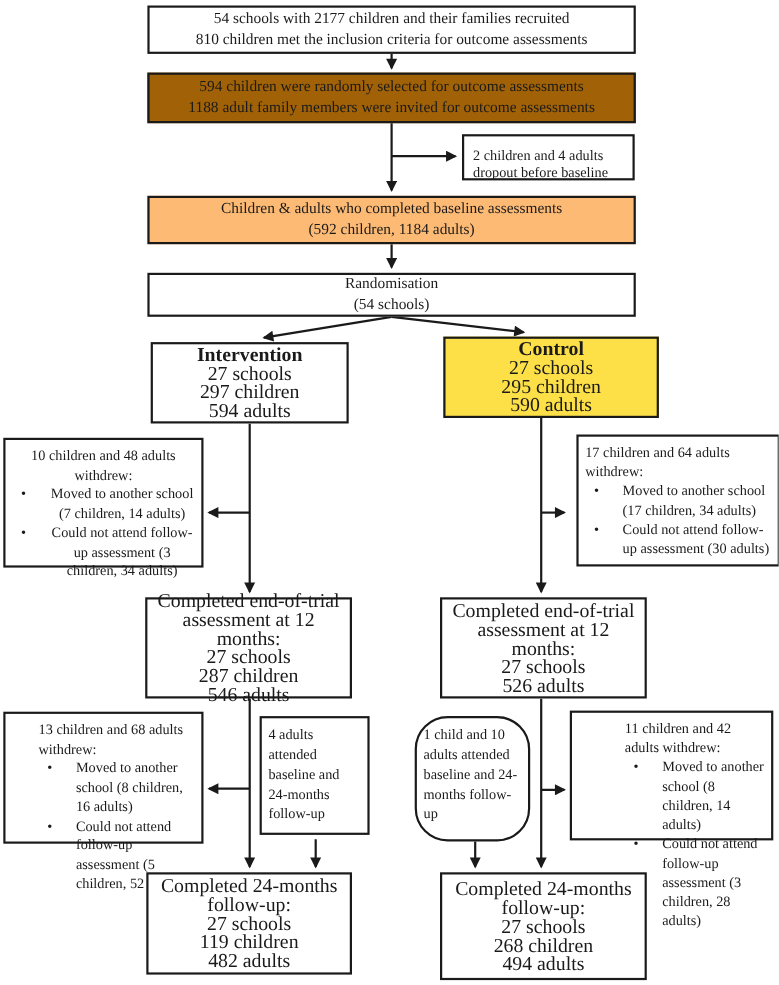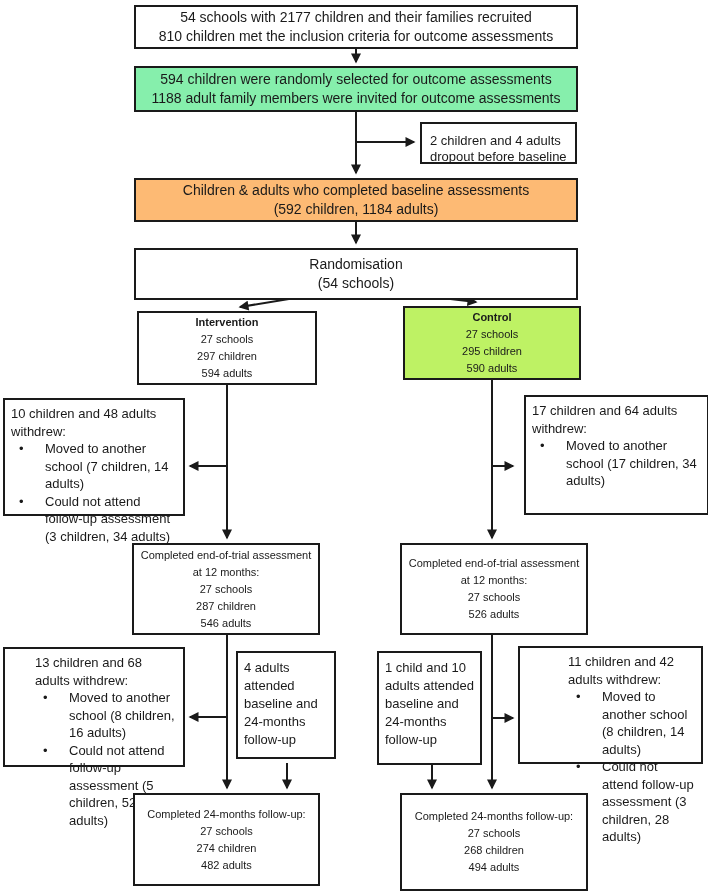--- a/index.html
+++ b/index.html
@@ -1,32 +1,32 @@
 <!DOCTYPE html>
 <html><head>
 <meta charset="utf-8">
 <style>
   html, body { margin: 0; padding: 0; background: #ffffff; }
   #stage {
     position: relative;
     width: 708px;
     height: 895px;
     background: #ffffff;
-    font-family: Liberation Sans, sans-serif;
+    font-family: Liberation Serif, serif;
     color: #1a1a1a;
     overflow: hidden;
   }
   #arrows { position: absolute; left: 0; top: 0; width: 708px; height: 895px; }
   #arrows line { stroke: #1a1a1a; stroke-width: 2; }
   .box {
     position: absolute;
     box-sizing: border-box;
     border: 2px solid #1a1a1a;
     background: #ffffff;
-    font-size: 11px;
+    font-size: 18px;
     line-height: 17px;
   }
   .center {
     display: flex;
     flex-direction: column;
     justify-content: center;
     text-align: center;
     padding: 2px 4px;
   }
   .wide { font-size: 14px; line-height: 19px; }
@@ -63,62 +63,63 @@
     <line x1="492" y1="635" x2="492" y2="788" marker-end="url(#ah)" stroke="#1a1a1a"></line>
     <line x1="492" y1="718" x2="513" y2="718" marker-end="url(#ah)" stroke="#1a1a1a"></line>
     <line x1="432" y1="765" x2="432" y2="788" marker-end="url(#ah)" stroke="#1a1a1a"></line>
   </svg>
 
   <div class="box center wide" style="left: 134px; top: 5px; width: 444px; height: 44px; border-color: rgb(26, 26, 26); background: rgb(255, 255, 255);">
     <div>54 schools with 2177 children and their families recruited</div>
     <div>810 children met the inclusion criteria for outcome assessments</div>
   </div>
 
-  <div class="box center wide" style="left: 134px; top: 66px; width: 444px; height: 46px; border-color: rgb(26, 26, 26); background: #86efac;">
+  <div class="box center wide" style="left: 134px; top: 66px; width: 444px; height: 46px; border-color: rgb(26, 26, 26); background: #a16207;">
     <div>594 children were randomly selected for outcome assessments</div>
     <div>1188 adult family members were invited for outcome assessments</div>
   </div>
 
   <div class="box small" style="left: 420px; top: 122px; width: 157px; height: 42px; line-height: 16px; padding: 9px 8px; border-color: rgb(26, 26, 26); background: rgb(255, 255, 255);">
     <div>2 children and 4 adults dropout before baseline</div>
   </div>
 
   <div class="box center wide" style="left: 134px; top: 178px; width: 444px; height: 44px; border-color: rgb(26, 26, 26); background: #fdba74;">
     <div>Children &amp; adults who completed baseline assessments</div>
     <div>(592 children, 1184 adults)</div>
   </div>
 
-  <div class="box center wide" style="left: 134px; top: 248px; width: 444px; height: 52px; border-color: rgb(26, 26, 26); background: rgb(255, 255, 255);">
+  <div class="box center wide" style="left: 134px; top: 248px; width: 444px; height: 40px; border-color: rgb(26, 26, 26); background: rgb(255, 255, 255);">
     <div>Randomisation</div>
     <div>(54 schools)</div>
   </div>
 
   <div class="box center" style="left: 137px; top: 311px; width: 180px; height: 74px; border-color: rgb(26, 26, 26); background: rgb(255, 255, 255);">
     <div class="bold">Intervention</div>
     <div>27 schools</div>
     <div>297 children</div>
     <div>594 adults</div>
   </div>
 
-  <div class="box center" style="left: 403px; top: 306px; width: 178px; height: 74px; border-color: rgb(26, 26, 26); background: #bef264;">
+  <div class="box center" style="left: 403px; top: 306px; width: 196px; height: 74px; border-color: rgb(26, 26, 26); background: #fde047;">
     <div class="bold">Control</div>
     <div>27 schools</div>
     <div>295 children</div>
     <div>590 adults</div>
   </div>
 
-  <div class="box side" style="left: 3px; top: 398px; width: 182px; height: 118px; border-color: rgb(26, 26, 26); background: rgb(255, 255, 255);">
+  <div class="box side" style="left: 3px; top: 398px; width: 182px; height: 118px; border-color: rgb(26, 26, 26); background: rgb(255, 255, 255); text-align: center;">
     <div>10 children and 48 adults withdrew:</div>
     <div class="bullet">Moved to another school (7 children, 14 adults)</div>
     <div class="bullet">Could not attend follow-up assessment (3 children, 34 adults)</div>
   </div>
 
   <div class="box side" style="left: 524px; top: 395px; width: 185px; height: 120px; border-color: rgb(26, 26, 26); background: rgb(255, 255, 255);">
     <div>17 children and 64 adults withdrew:</div>
     <div class="bullet">Moved to another school (17 children, 34 adults)</div>
+    <div class="bullet">Could not attend follow-up assessment (30 adults)</div>
   </div>
 
   <div class="box center" style="left: 132px; top: 543px; width: 188px; height: 92px; border-color: rgb(26, 26, 26); background: rgb(255, 255, 255);">
     <div>Completed end-of-trial assessment at 12 months:</div>
     <div>27 schools</div>
     <div>287 children</div>
     <div>546 adults</div>
   </div>
 
   <div class="box center" style="left: 400px; top: 543px; width: 188px; height: 92px; border-color: rgb(26, 26, 26); background: rgb(255, 255, 255);">
@@ -130,34 +131,34 @@
   <div class="box side" style="left: 3px; top: 647px; width: 182px; height: 120px; border-color: rgb(26, 26, 26); background: rgb(255, 255, 255); padding-left: 30px;">
     <div>13 children and 68 adults withdrew:</div>
     <div class="bullet">Moved to another school (8 children, 16 adults)</div>
     <div class="bullet">Could not attend follow-up assessment (5 children, 52 adults)</div>
   </div>
 
   <div class="box small" style="left: 236px; top: 651px; width: 100px; height: 108px; border-color: rgb(26, 26, 26); background: rgb(255, 255, 255);">
     <div>4 adults attended baseline and 24-months follow-up</div>
   </div>
 
-  <div class="box small" style="left: 377px; top: 651px; width: 105px; height: 114px; border-color: rgb(26, 26, 26); background: rgb(255, 255, 255);">
+  <div class="box small" style="left: 377px; top: 651px; width: 105px; height: 114px; border-color: rgb(26, 26, 26); background: rgb(255, 255, 255); border-radius: 30px;">
     <div>1 child and 10 adults attended baseline and 24-months follow-up</div>
   </div>
 
   <div class="box side" style="left: 518px; top: 646px; width: 185px; height: 118px; border-color: rgb(26, 26, 26); background: rgb(255, 255, 255); padding-left: 48px;">
     <div>11 children and 42 adults withdrew:</div>
     <div class="bullet">Moved to another school (8 children, 14 adults)</div>
     <div class="bullet">Could not attend follow-up assessment (3 children, 28 adults)</div>
   </div>
 
   <div class="box center" style="left: 133px; top: 793px; width: 187px; height: 93px; border-color: rgb(26, 26, 26); background: rgb(255, 255, 255);">
     <div>Completed 24-months follow-up:</div>
     <div>27 schools</div>
-    <div>274 children</div>
+    <div>119 children</div>
     <div>482 adults</div>
   </div>
 
   <div class="box center" style="left: 400px; top: 793px; width: 188px; height: 98px; border-color: rgb(26, 26, 26); background: rgb(255, 255, 255);">
     <div>Completed 24-months follow-up:</div>
     <div>27 schools</div>
     <div>268 children</div>
     <div>494 adults</div>
   </div>
 

